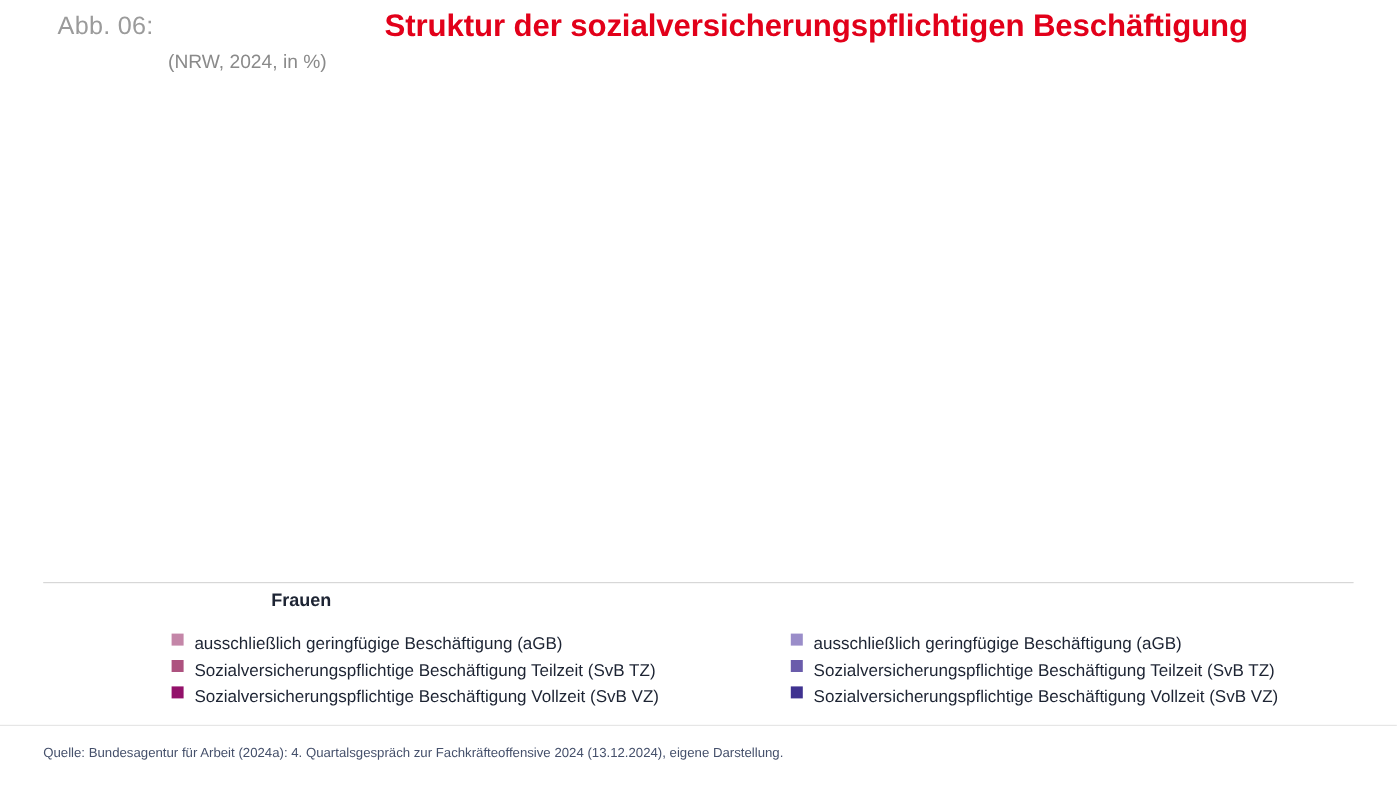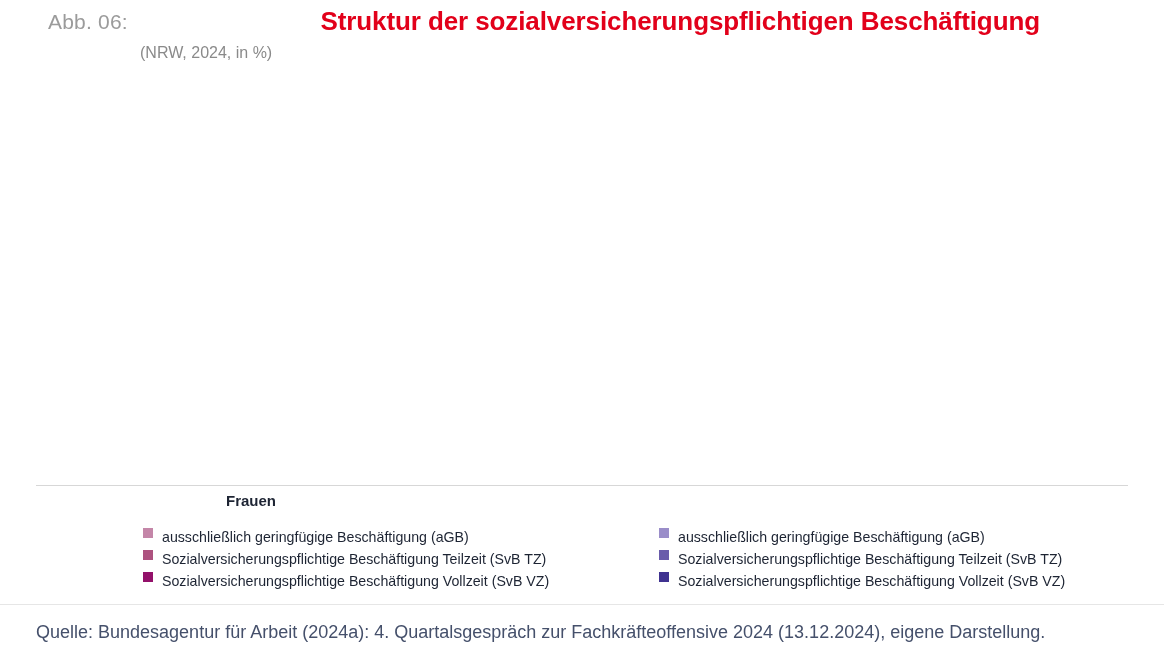--- a/index.html
+++ b/index.html
@@ -135,21 +135,21 @@
     left: 0;
     top: 604px;
     width: 1164px;
     height: 1px;
     background: #e6e6e6;
   }
   #source {
     position: absolute;
     left: 36px;
     top: 622px;
-    font-size: 18px;
+    font-size: 11px;
     color: #45506b;
     white-space: nowrap;
   }
 </style>
 </head>
 <body>
 
 <div id="header">
   <div id="fig-label">Abb. 06:</div>
   <div id="title-block">

